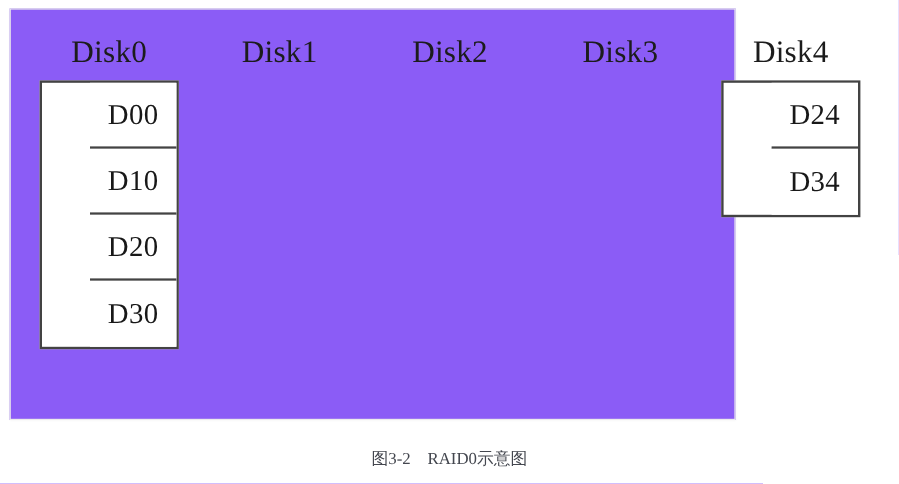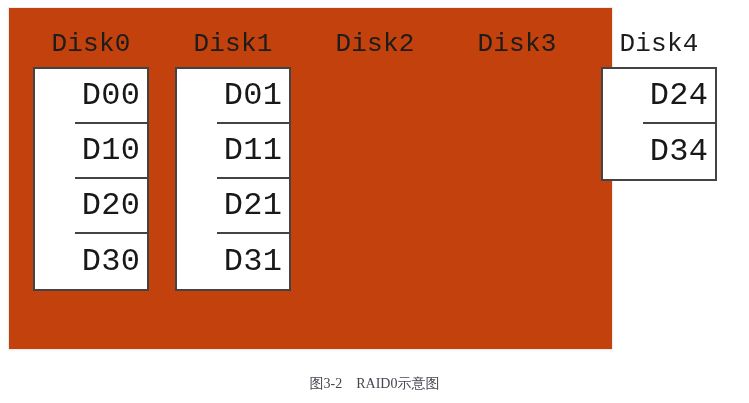--- a/index.html
+++ b/index.html
@@ -14,25 +14,24 @@
     overflow: hidden;
   }
 
   
   #figure-frame {
     position: absolute;
     left: 8px;
     top: 7px;
     width: 605px;
     height: 343px;
-    background: #c2410c;
+    background: #8b5cf6;
     border: 1px solid #ececec;
     box-sizing: border-box;
     box-shadow: 0 1px 2px rgba(0,0,0,0.045);
-    font-family: Liberation Mono, monospace;
   }
 
   
   #disk-array {
     position: absolute;
     left: 24px;
     top: 21px;
     width: 684px;
     display: flex;
     flex-direction: row;
@@ -64,21 +63,21 @@
     background: #ffffff;
   }
 
   .disk-block {
     height: 55px;
     box-sizing: border-box;
     border-bottom: 2px solid #434343;
     display: flex;
     align-items: center;
     justify-content: center;
-    font-size: 32px;
+    font-size: 24px;
     line-height: 26px;
     color: #181818;
     letter-spacing: 0.3px;
     background: #ffffff;
     margin-left: 40px;
   }
   .disk-block:last-child {
     border-bottom: none;
   }
 
@@ -108,26 +107,20 @@
       <div class="disk-stack">
         <div class="disk-block">D00</div>
         <div class="disk-block">D10</div>
         <div class="disk-block">D20</div>
         <div class="disk-block">D30</div>
       </div>
     </div>
 
     <div class="disk-column">
       <div class="disk-label">Disk1</div>
-      <div class="disk-stack">
-        <div class="disk-block">D01</div>
-        <div class="disk-block">D11</div>
-        <div class="disk-block">D21</div>
-        <div class="disk-block">D31</div>
-      </div>
     </div>
 
     <div class="disk-column">
       <div class="disk-label">Disk2</div>
     </div>
 
     <div class="disk-column">
       <div class="disk-label">Disk3</div>
     </div>
 

